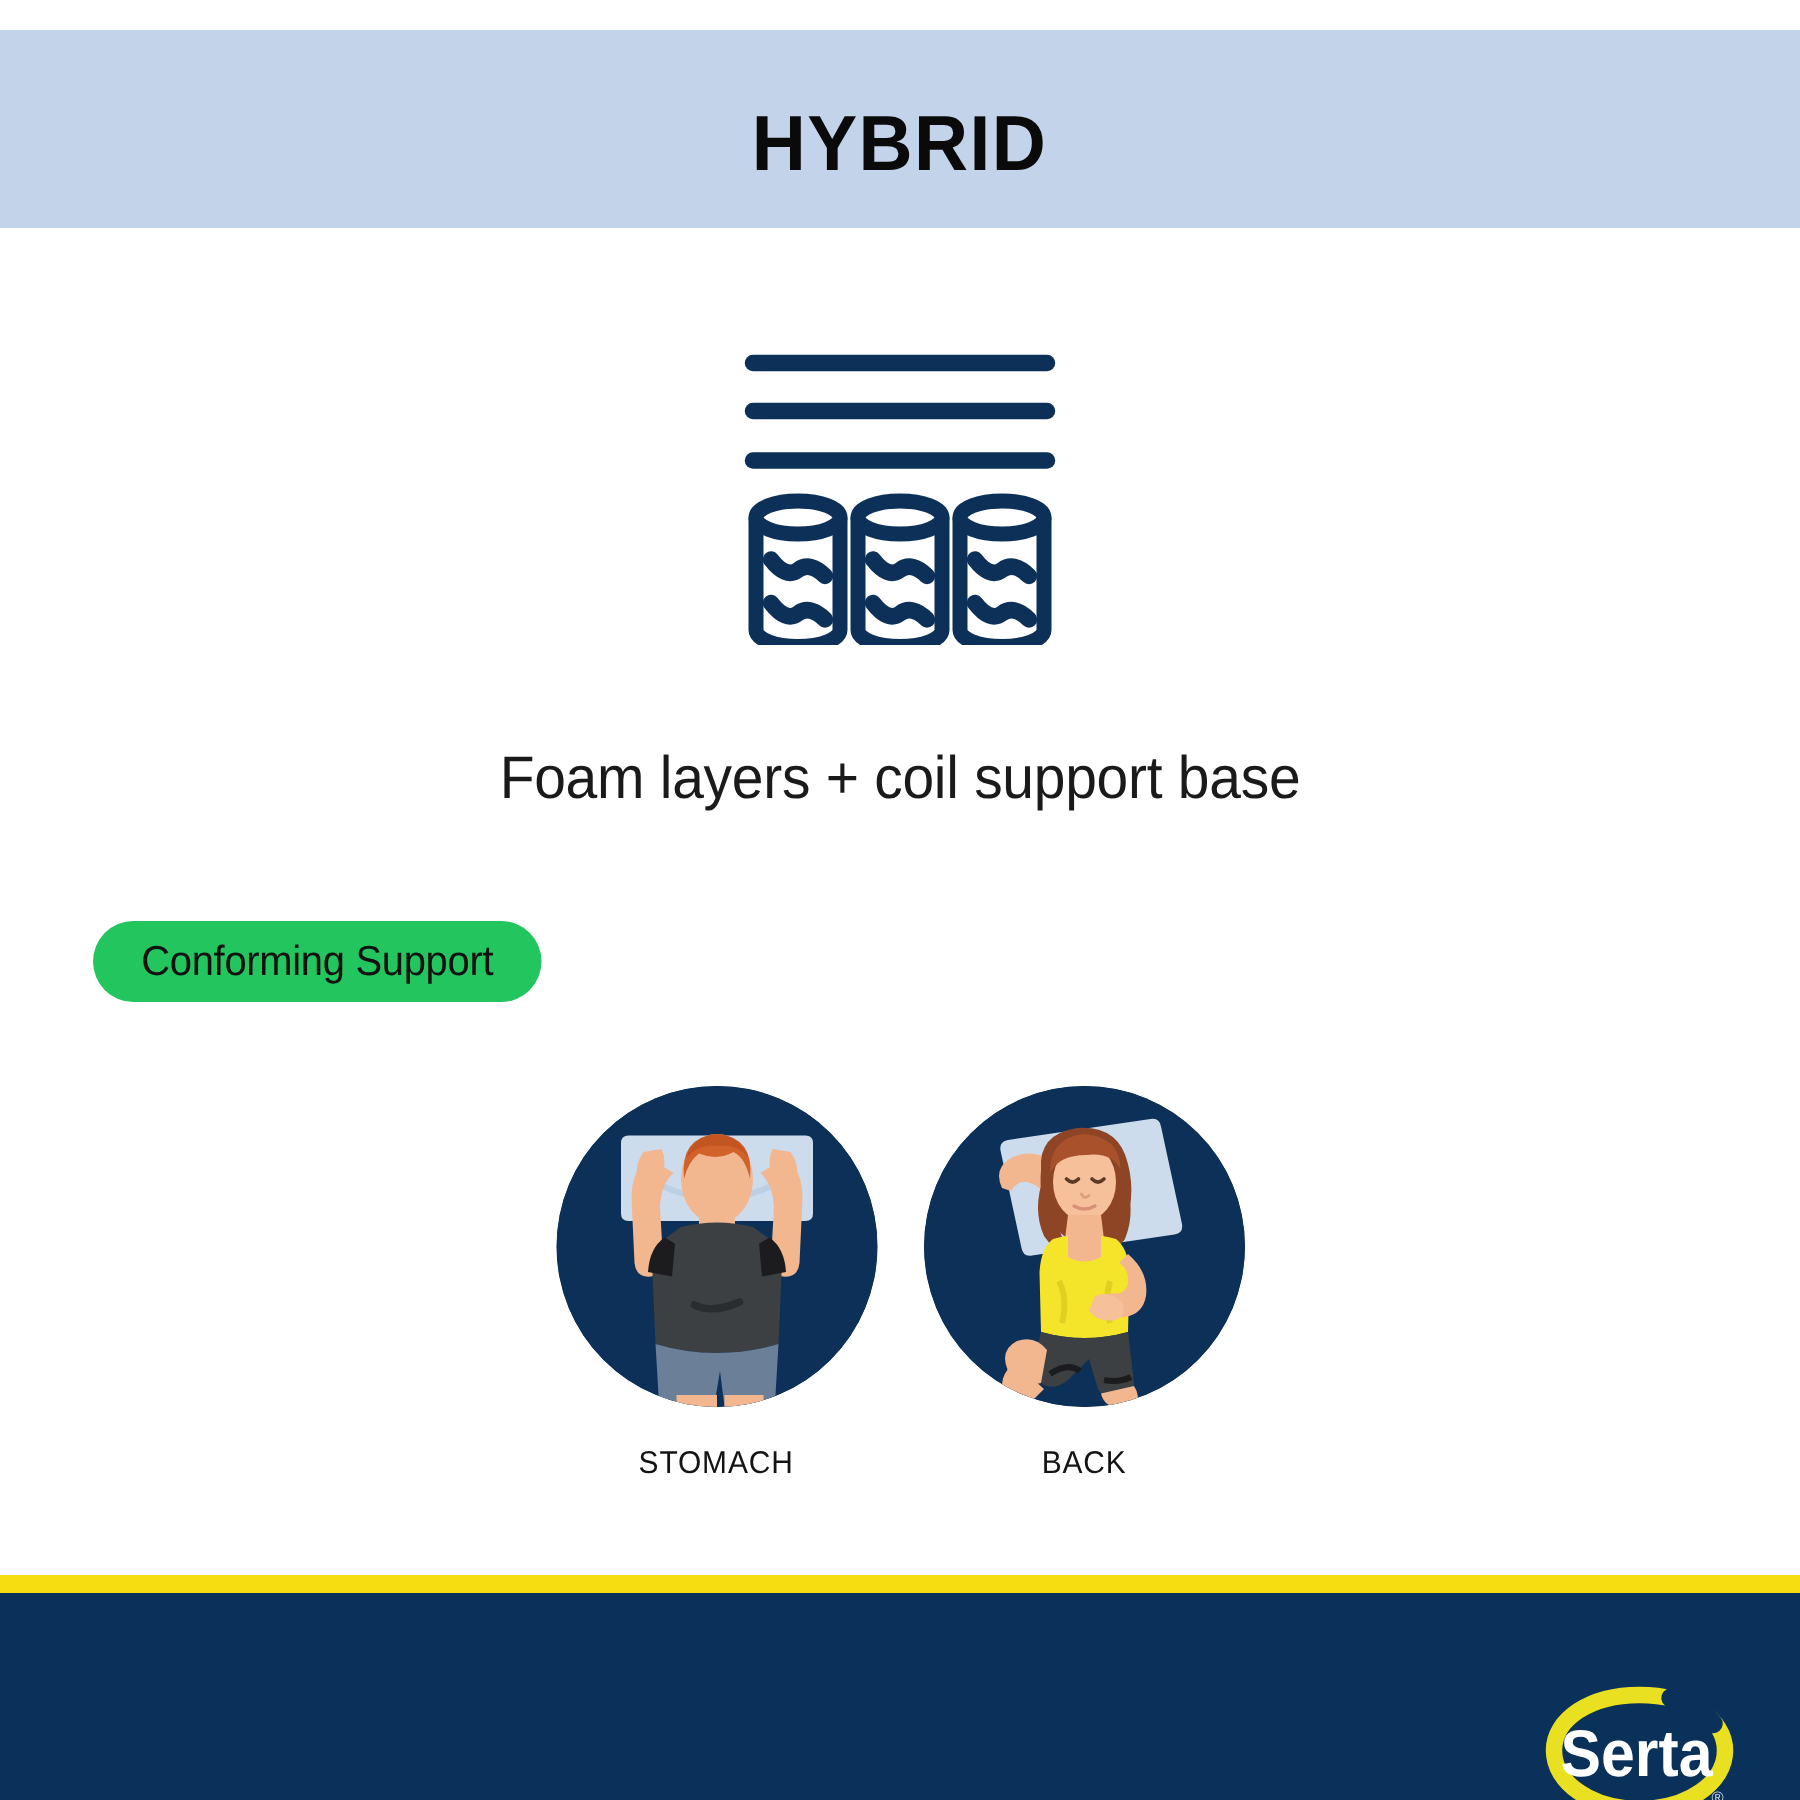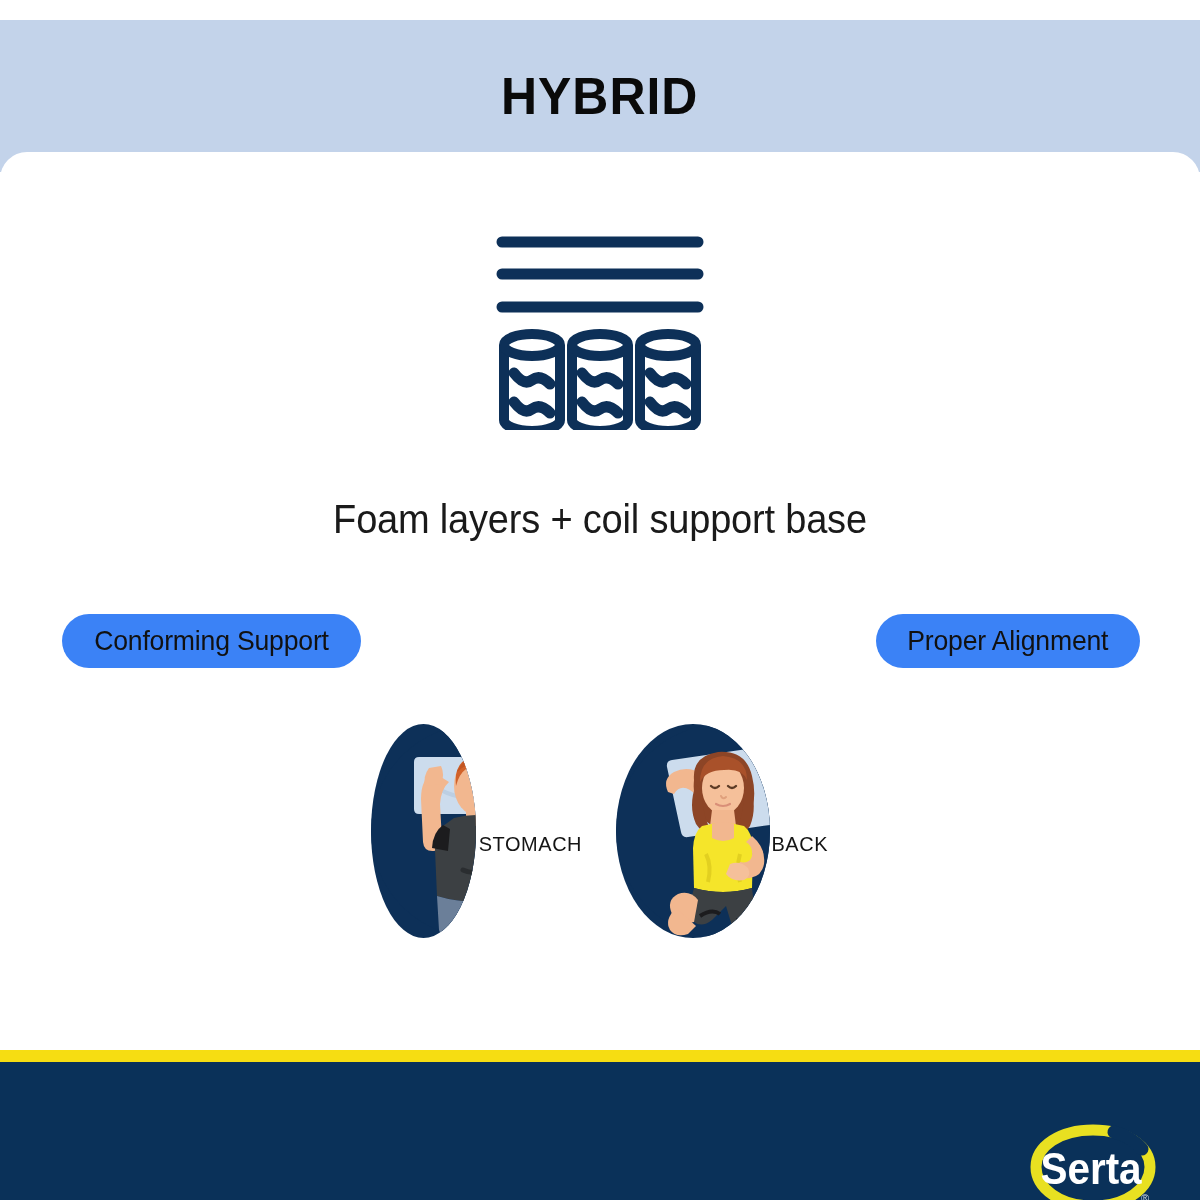--- a/index.html
+++ b/index.html
@@ -41,21 +41,20 @@
   }
 
   
   .content {
     position: absolute;
     left: 0;
     top: 152px;
     width: 1200px;
     height: 898px;
     background: #ffffff;
-    border-radius: 27px;
   }
 
   
   .icon-wrap {
     position: absolute;
     left: 0;
     top: 60px;
     width: 1200px;
     display: flex;
     justify-content: center;
@@ -79,21 +78,21 @@
   .pills {
     position: absolute;
     left: 62px;
     top: 462px;
     width: 1078px;
     display: flex;
     justify-content: space-between;
     align-items: center;
   }
   .pill {
-    background: #3b82f6;
+    background: #22c55e;
     border-radius: 40px;
     height: 54px;
     display: flex;
     align-items: center;
     justify-content: center;
     padding: 0 26px;
     box-sizing: border-box;
     white-space: nowrap;
   }
   .pill-label {
@@ -110,21 +109,21 @@
     left: 0;
     top: 572px;
     width: 1200px;
     display: flex;
     justify-content: center;
     gap: 31px;
   }
   .position {
     width: 214px;
     display: flex;
-    flex-direction: row;
+    flex-direction: column;
     align-items: center;
   }
   .position-circle {
     width: 214px;
     height: 214px;
     border-radius: 50%;
     background: #0d3058;
     overflow: hidden;
     position: relative;
   }
@@ -204,23 +203,20 @@
       </g>
     </svg>
   </div>
 
   <div class="subtitle">Foam layers + coil support base</div>
 
   <div class="pills">
     <div class="pill">
       <span class="pill-label">Conforming Support</span>
     </div>
-    <div class="pill">
-      <span class="pill-label">Proper Alignment</span>
-    </div>
   </div>
 
   <div class="positions">
 
     <div class="position">
       <div class="position-circle">
         <svg width="214" height="214" viewBox="0 0 214 214">
           <circle cx="107" cy="107" r="107" fill="#0d3058"></circle>
 
           <g>

